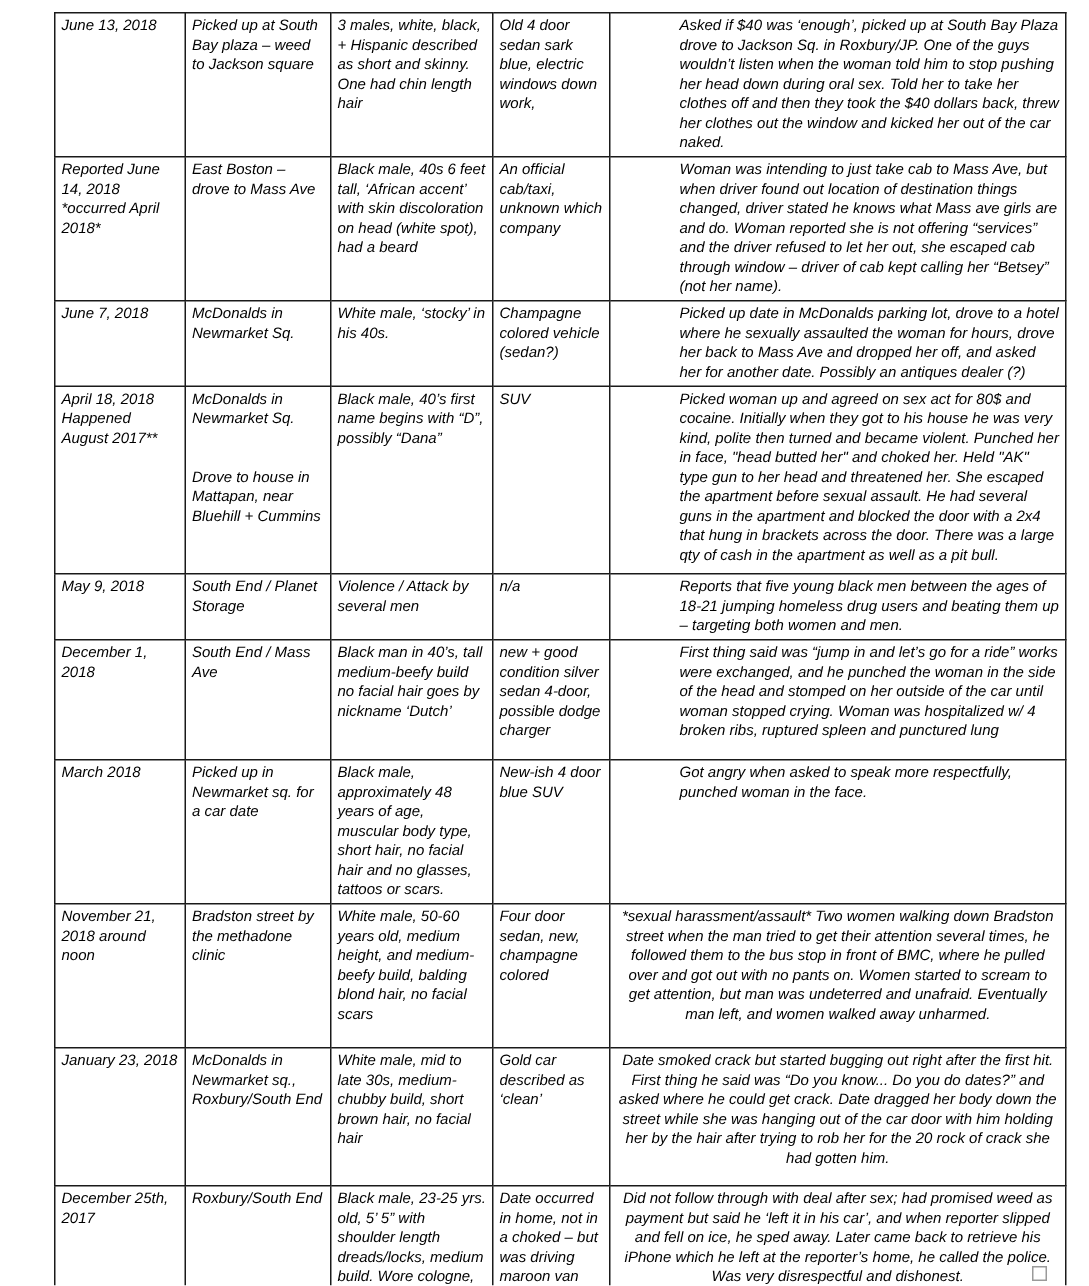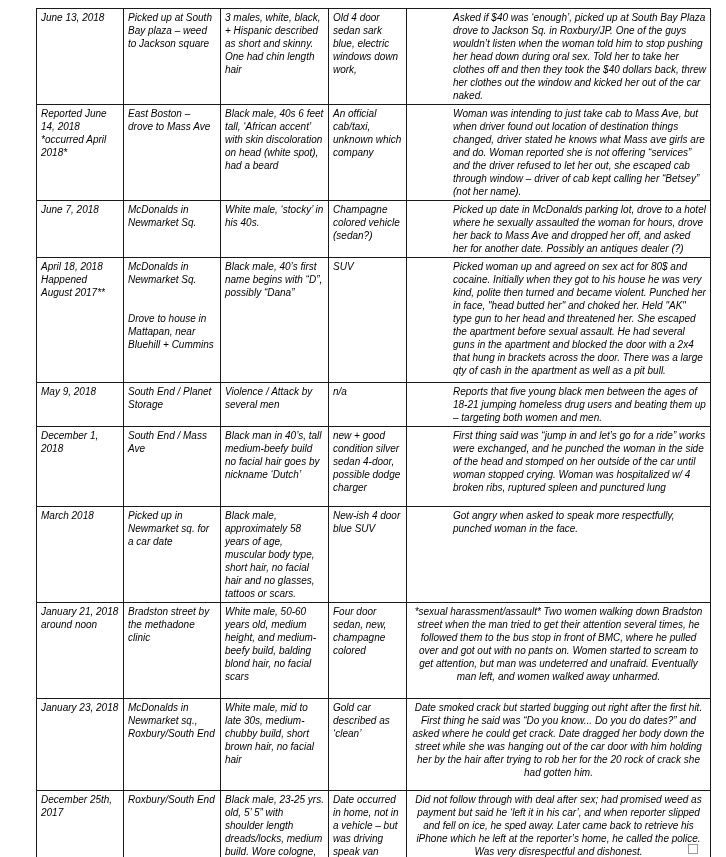--- a/index.html
+++ b/index.html
@@ -188,33 +188,33 @@
       <tr style="height:92px">
         <td class="c">
           <div>March 2018</div>
           <div class="bold"></div>
         </td>
         <td class="c">
           <div>Picked up in Newmarket sq. for a car date</div>
           <div class="loc2"></div>
         </td>
         <td class="c">
-          <div>Black male, approximately 58 years of age, muscular body type, short hair, no facial hair and no glasses, tattoos or scars.</div>
+          <div>Black male, approximately 48 years of age, muscular body type, short hair, no facial hair and no glasses, tattoos or scars.</div>
         </td>
         <td class="c">
           <div>New-ish 4 door blue SUV</div>
         </td>
         <td class="inc left">
           <div>Got angry when asked to speak more respectfully, punched woman in the face.</div>
         </td>
       </tr>
 
       <tr style="height:96px">
         <td class="c">
-          <div>January 21, 2018 around noon</div>
+          <div>November 21, 2018 around noon</div>
           <div class="bold"></div>
         </td>
         <td class="c">
           <div>Bradston street by the methadone clinic</div>
           <div class="loc2"></div>
         </td>
         <td class="c">
           <div>White male, 50-60 years old, medium height, and medium-beefy build, balding blond hair, no facial scars</div>
         </td>
         <td class="c">
@@ -251,21 +251,21 @@
           <div class="bold"></div>
         </td>
         <td class="c">
           <div>Roxbury/South End</div>
           <div class="loc2"></div>
         </td>
         <td class="c">
           <div>Black male, 23-25 yrs. old, 5’ 5” with shoulder length dreads/locks, medium build. Wore cologne, smoked weed, wore black hoodie</div>
         </td>
         <td class="c">
-          <div>Date occurred in home, not in a vehicle – but was driving speak van</div>
+          <div>Date occurred in home, not in a choked – but was driving maroon van</div>
         </td>
         <td class="inc center">
           <div>Did not follow through with deal after sex; had promised weed as payment but said he ‘left it in his car’, and when reporter slipped and fell on ice, he sped away. Later came back to retrieve his iPhone which he left at the reporter’s home, he called the police. Was very disrespectful and dishonest.</div>
         </td>
       </tr>
 
     </tbody>
   </table>
 
   <div class="resize-handle"></div>

